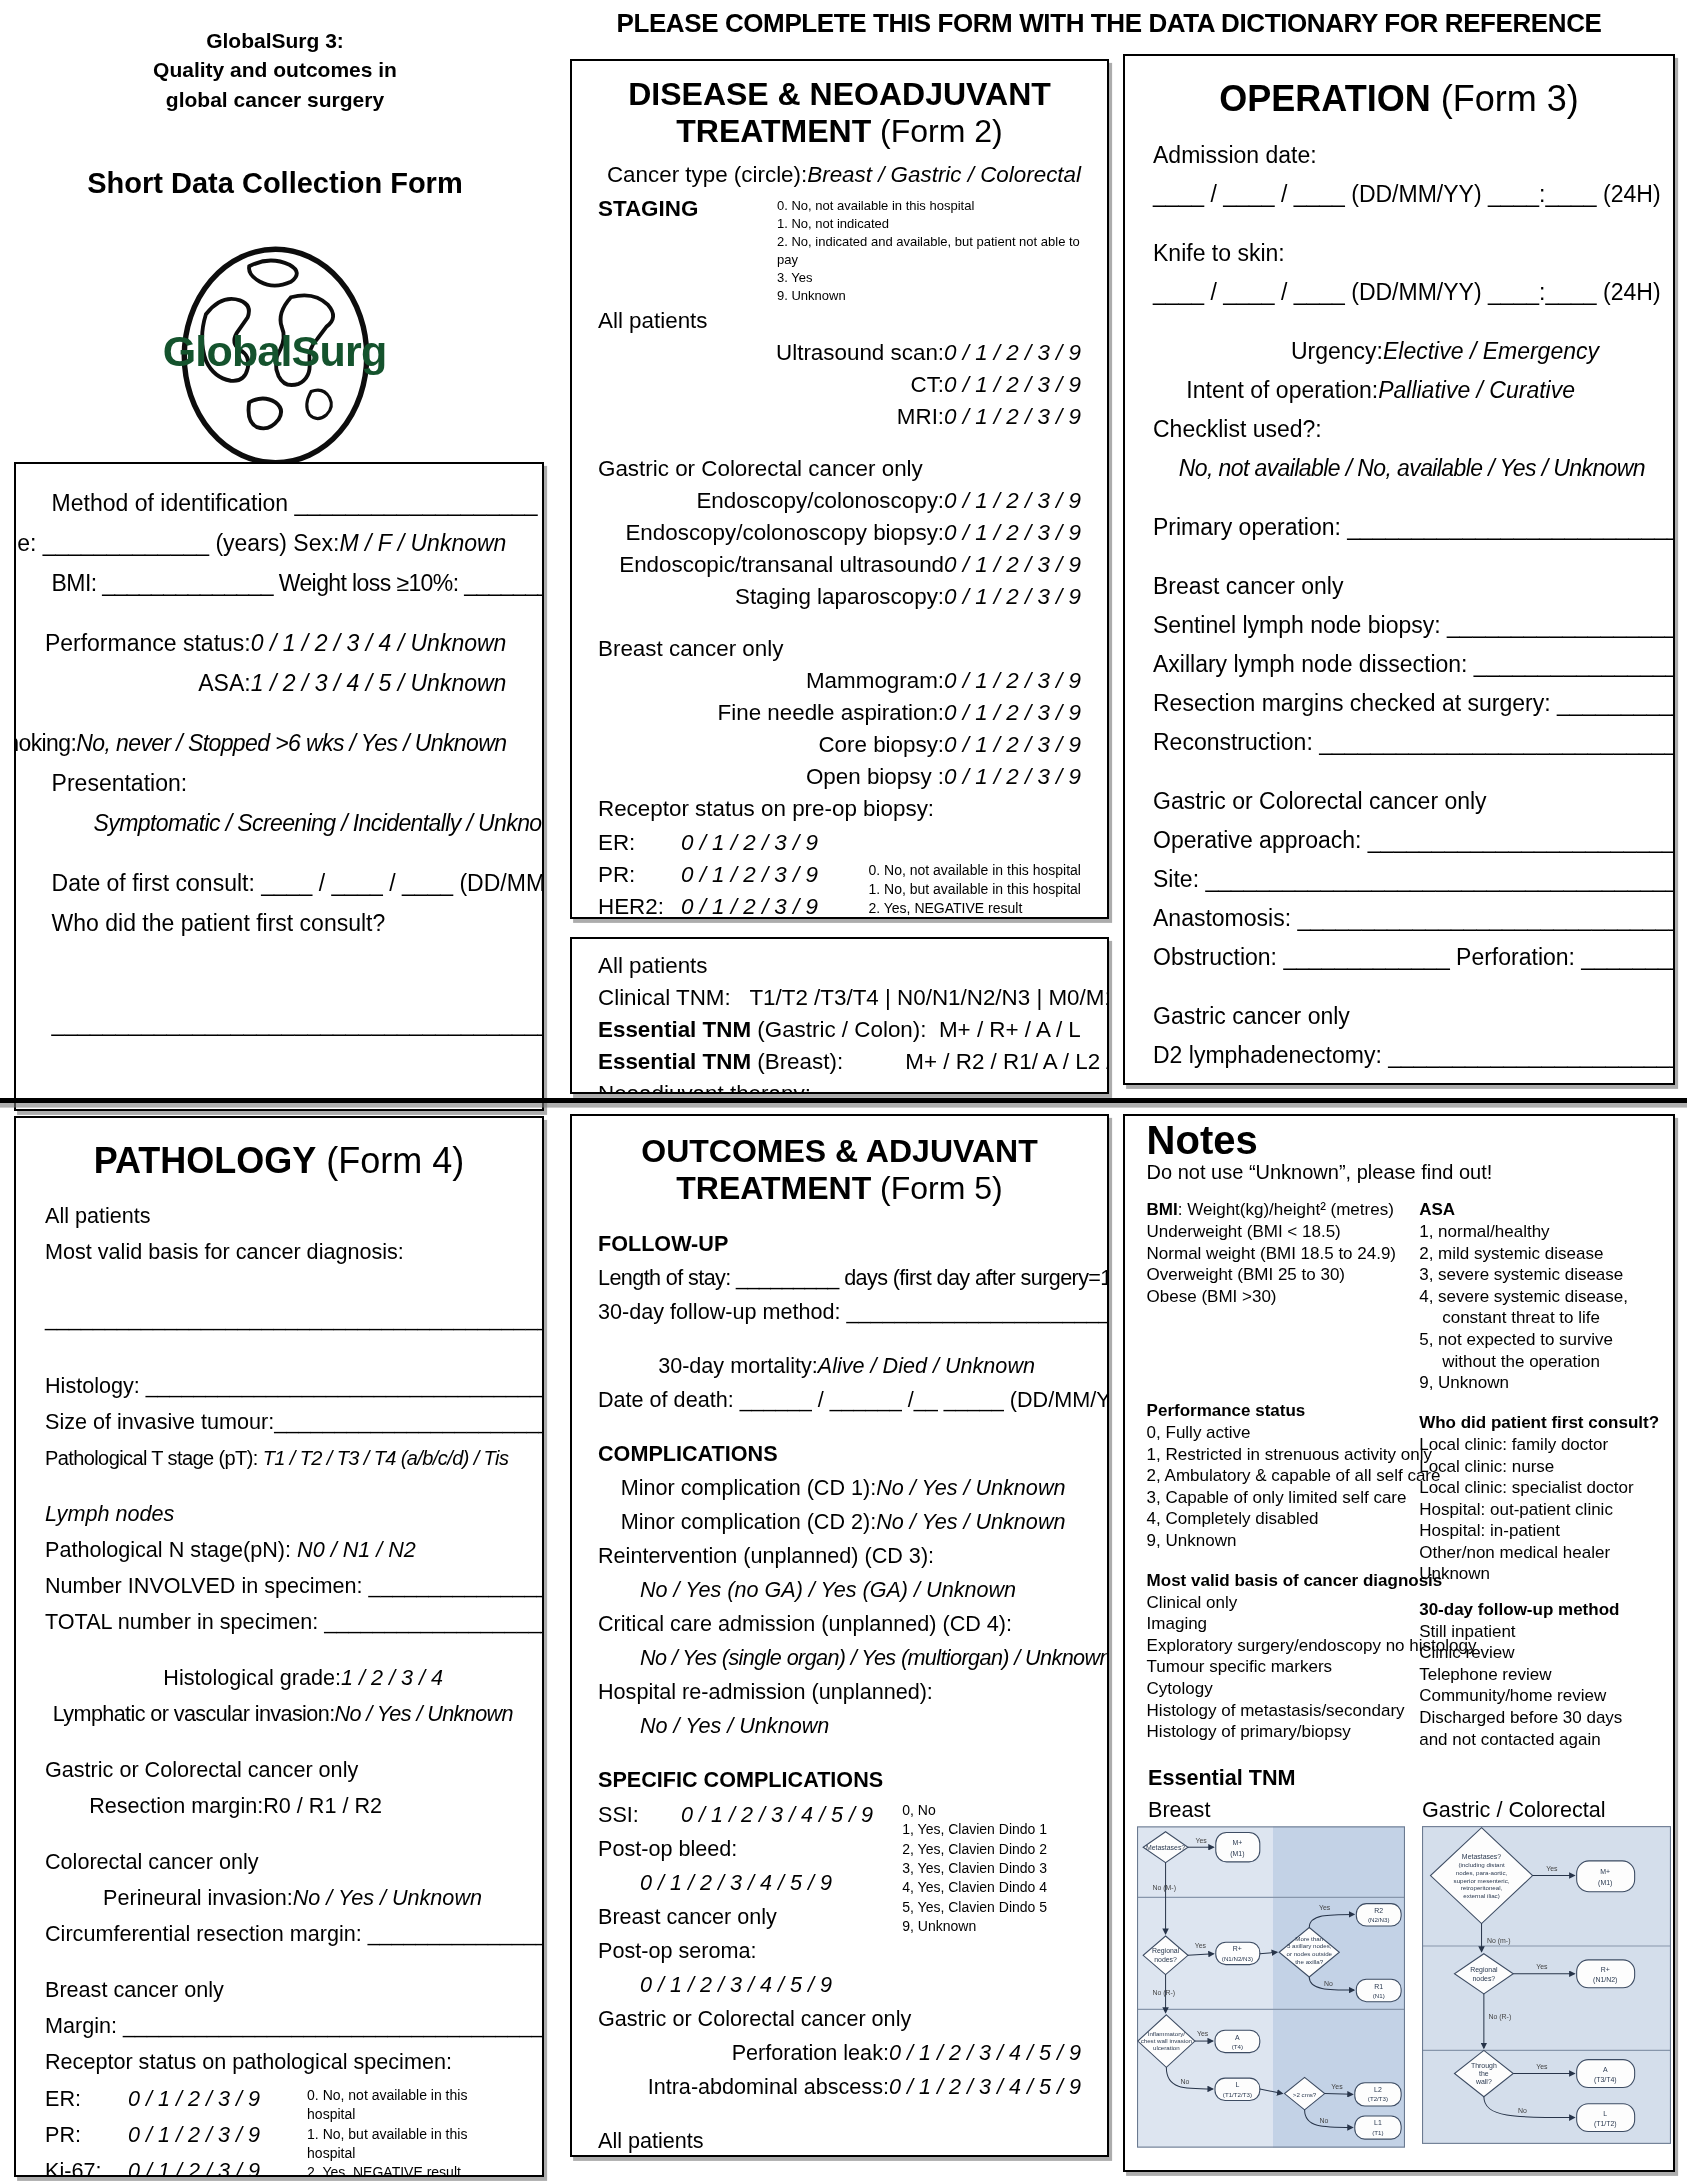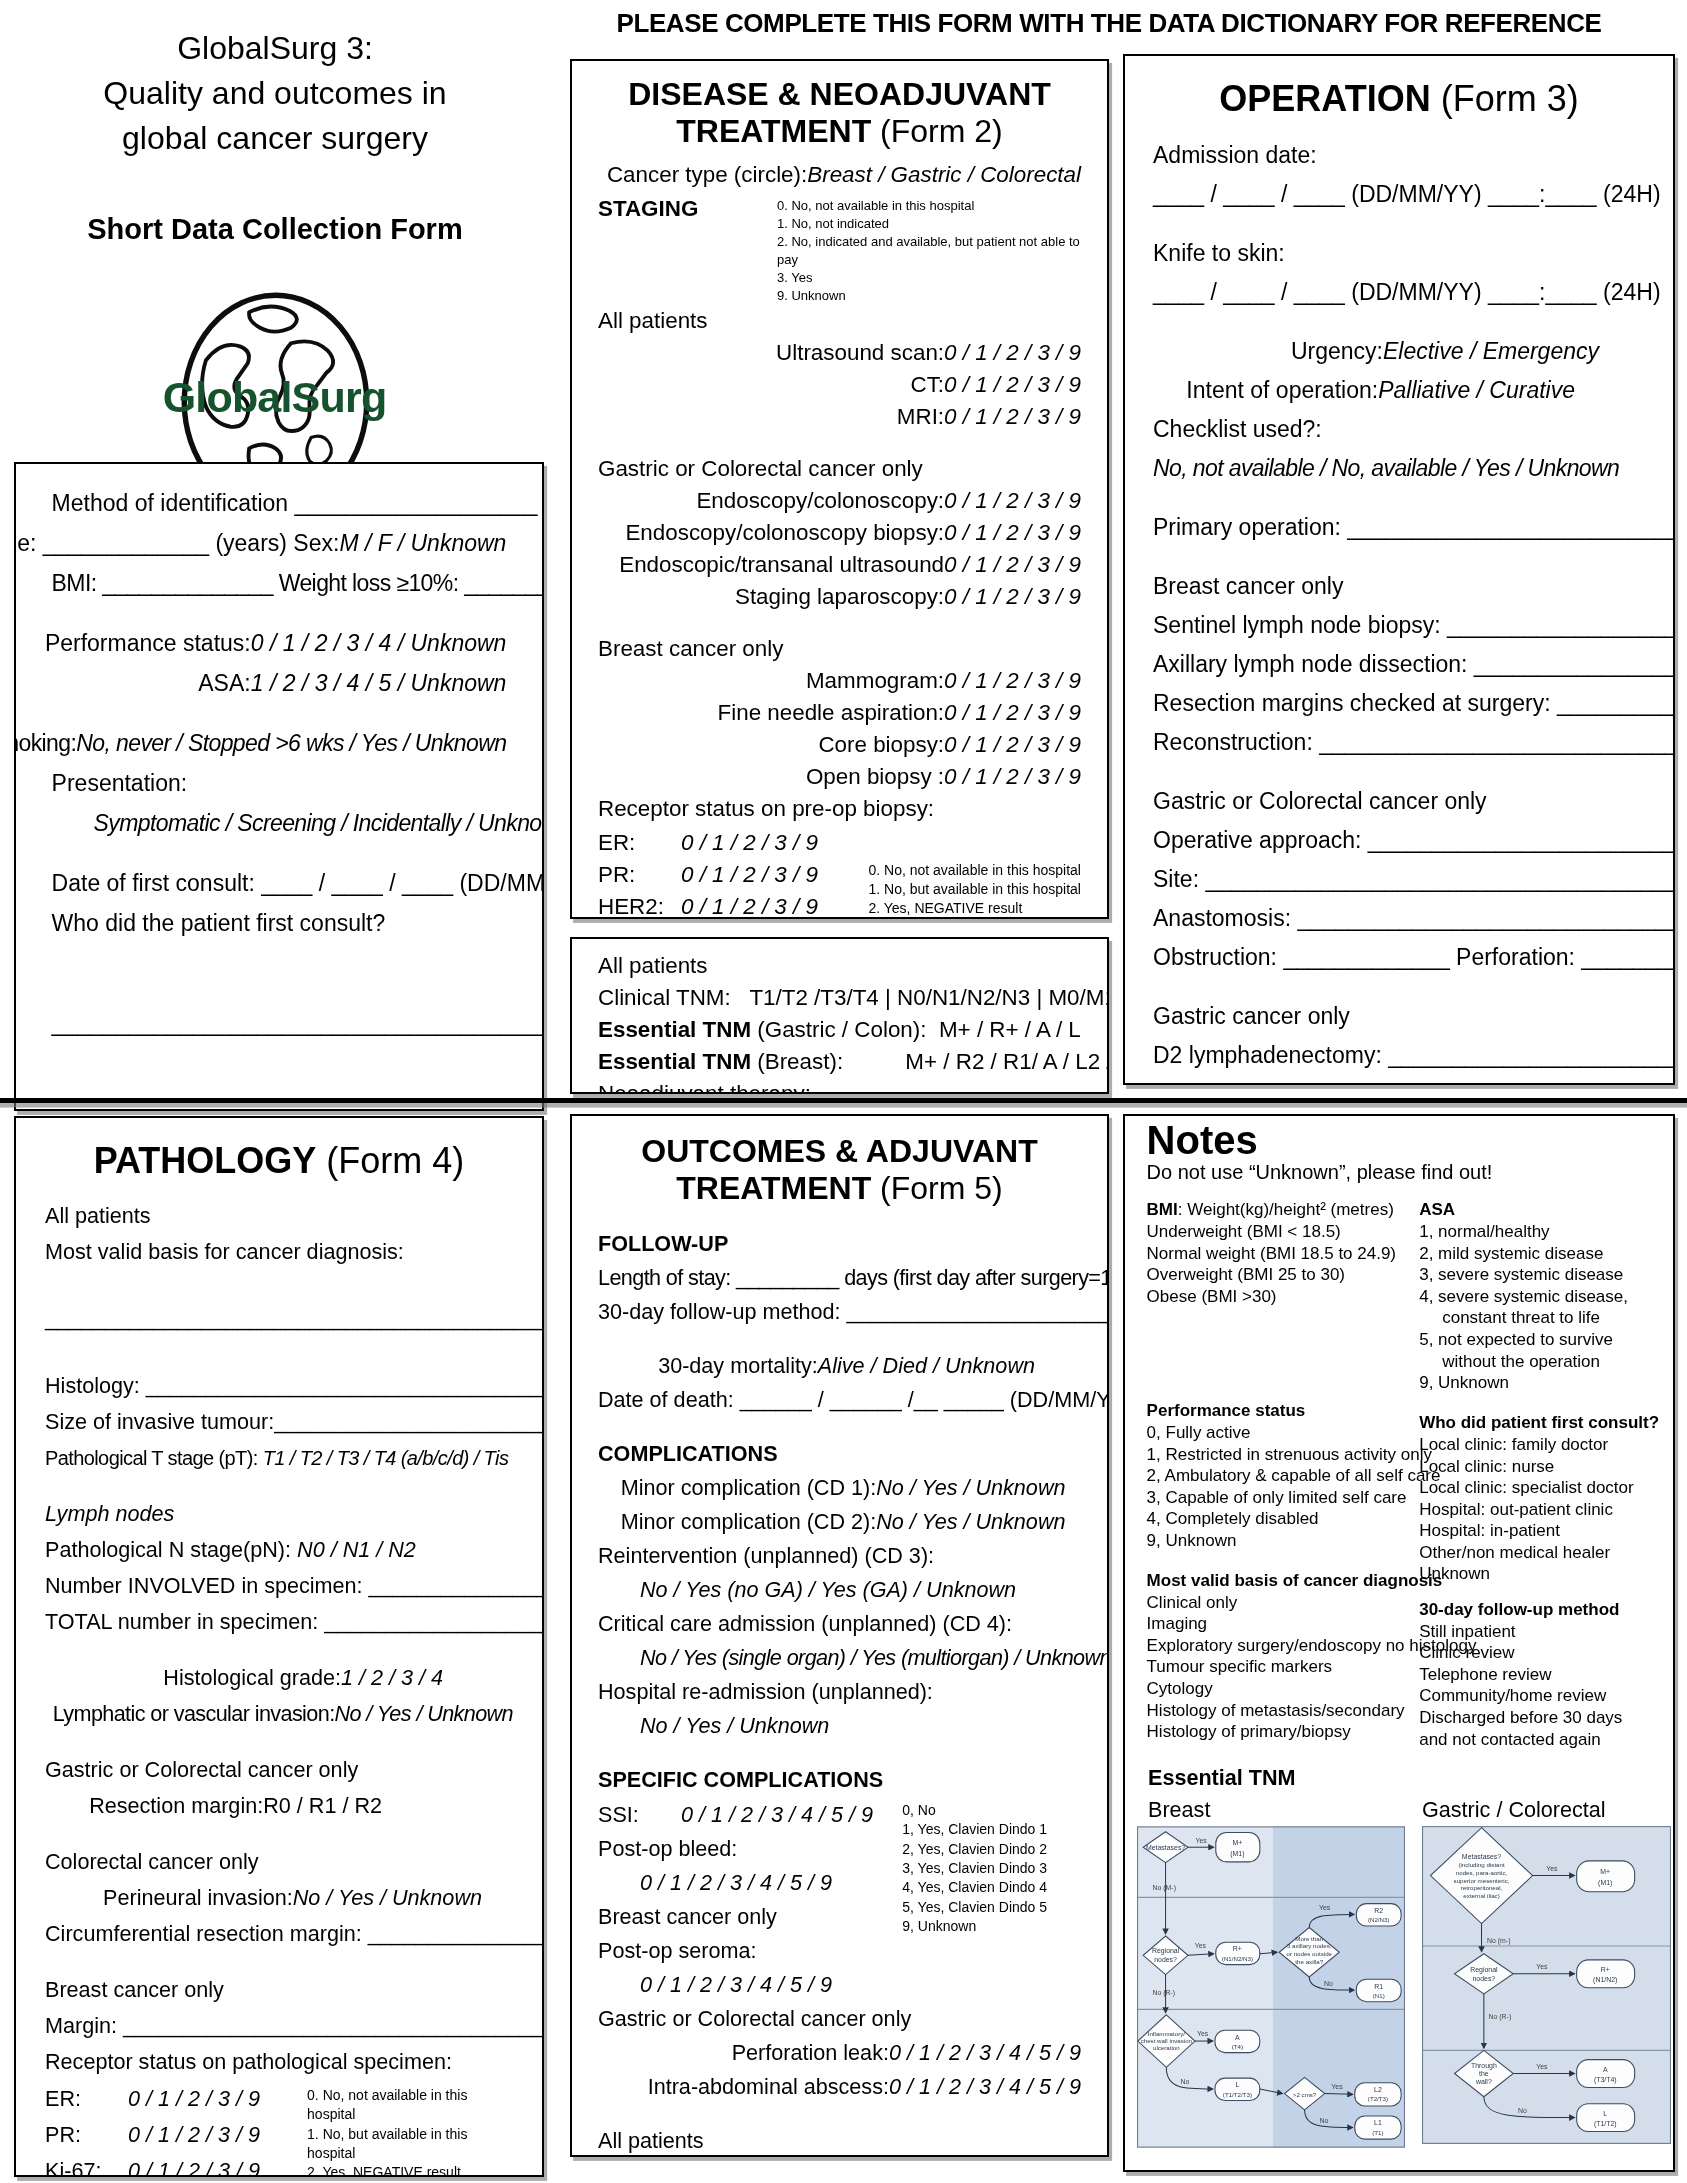--- a/index.html
+++ b/index.html
@@ -12,21 +12,21 @@
   .btitle{text-align:center;margin:4.6px 0 17px;font-size:36px;line-height:1.15}
   .btitle .b{font-weight:bold}
   .b{font-weight:bold}.it{font-style:italic}
   .ln{white-space:nowrap}
   .two{display:flex;justify-content:flex-end}
   .two span{white-space:nowrap}
   .tight{letter-spacing:-0.6px}
   .sp{height:20px}.sp2{height:60px}
   
   .intro{position:absolute;left:39px;top:26px;width:472px;text-align:center}
-  .t1{font-size:32px;font-weight:normal;line-height:1.4}
+  .t1{font-size:21px;font-weight:bold;line-height:1.4}
   .t2{font-size:29px;font-weight:bold;margin-top:53px}
   .logo{position:relative;margin:40px auto 0;width:201px;height:232px}
   .wordmark{position:absolute;left:-70px;top:87px;width:340px;text-align:center;
             font-size:43px;font-weight:bold;color:#14532d;letter-spacing:-0.8px}
   .sitelink{display:block;margin-top:10.8px;font-size:29px;color:#1512e8;text-decoration:underline;cursor:pointer}
   
   .f1body{font-size:23px;line-height:40px;padding:0 4.6px}
   .f2body{font-size:22.4px;line-height:32px}
   .f3body{font-size:23px;line-height:39px}
   .f4body{font-size:21.6px;line-height:36px}
@@ -237,21 +237,21 @@
       <div class="sp"></div>
       <div class="ln two">
           <span>Urgency:</span>
           <span class="it" style="padding-right:46px">Elective   /   Emergency</span>
         </div>
       <div class="ln two">
           <span>Intent of operation:</span>
           <span class="it" style="padding-right:70px">Palliative  /  Curative</span>
         </div>
       <div class="ln">Checklist used?:</div>
-      <div class="ln it tight" style="">No, not available / No, available / Yes / Unknown</div>
+      <div class="ln it tight" style="text-align:right">No, not available / No, available / Yes / Unknown</div>
       <div class="sp"></div>
       <div class="ln">Primary operation: ____________________________</div>
       <div class="sp"></div>
       <div class="bi">Breast cancer only</div>
       <div class="ln">Sentinel lymph node biopsy: ______________________</div>
       <div class="ln">Axillary lymph node dissection: ___________________</div>
       <div class="ln">Resection margins checked at surgery: ______________</div>
       <div class="ln">Reconstruction: ________________________________</div>
       <div class="sp"></div>
       <div class="bi">Gastric or Colorectal cancer only</div>

